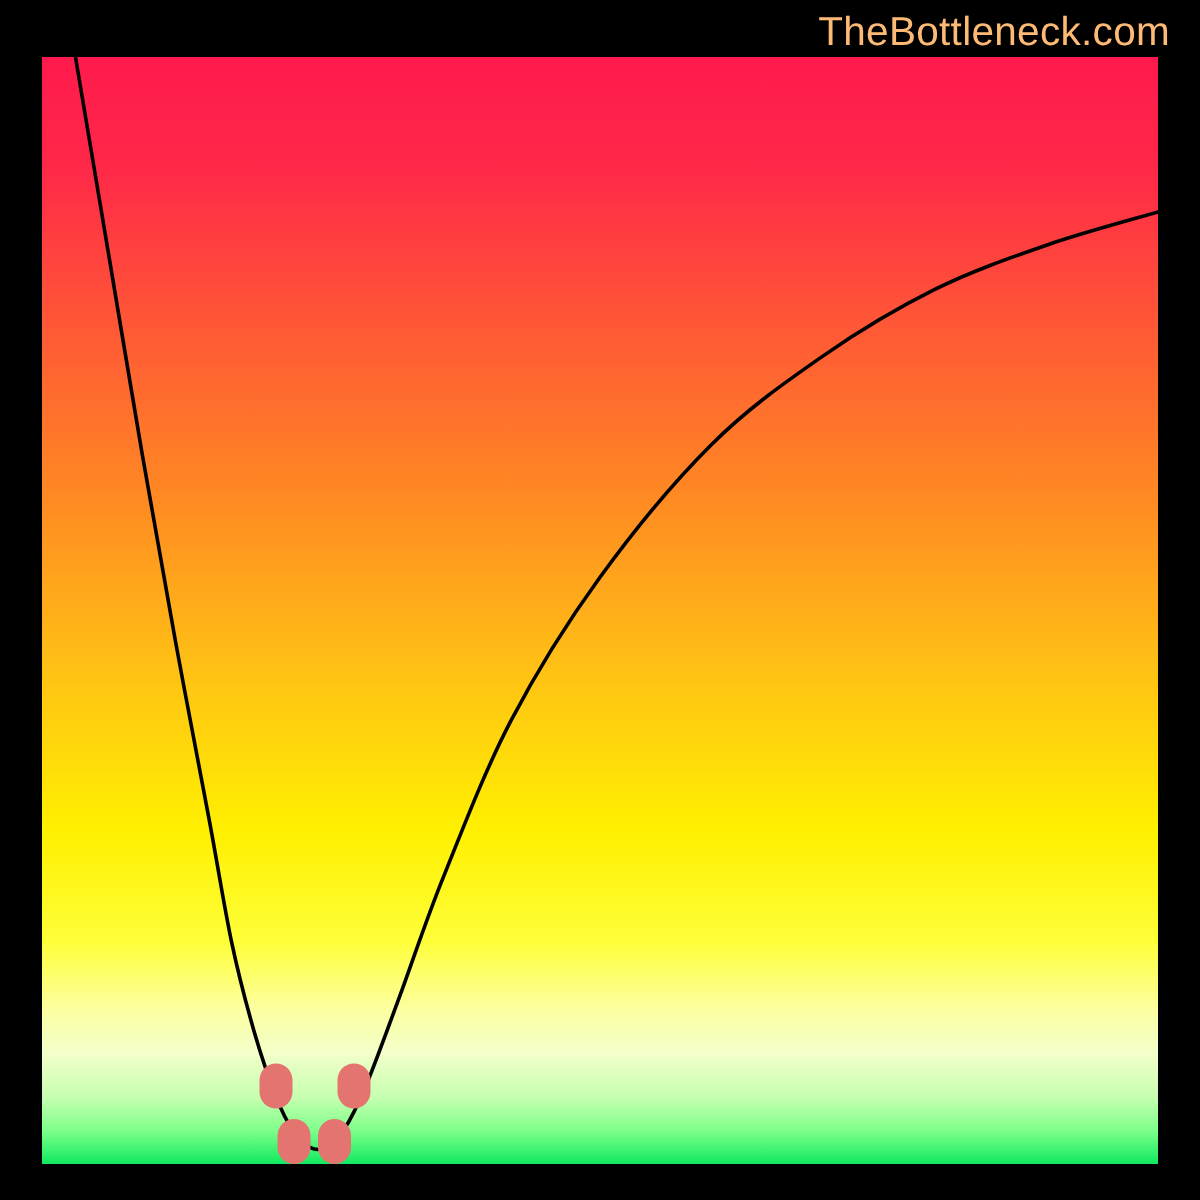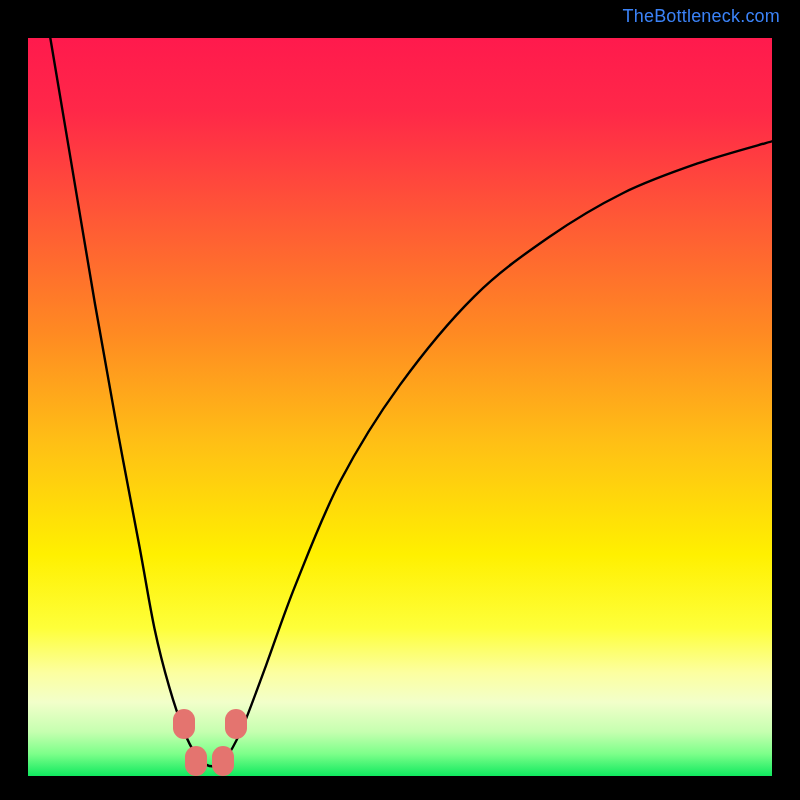--- a/index.html
+++ b/index.html
@@ -39,22 +39,22 @@
     left: 0;
     top: 0;
     width: 744px;
     height: 738px;
     pointer-events: none;
   }
   .watermark {
     position: absolute;
     top: 6px;
     right: 20px;
-    color: #3b82f6;
-    font-size: 18px;
+    color: #fdba74;
+    font-size: 27px;
     font-weight: 500;
     letter-spacing: 0.2px;
     text-align: right;
     user-select: none;
   }
   .marker {
     position: absolute;
     width: 22px;
     height: 30px;
     background: #e4746f;

